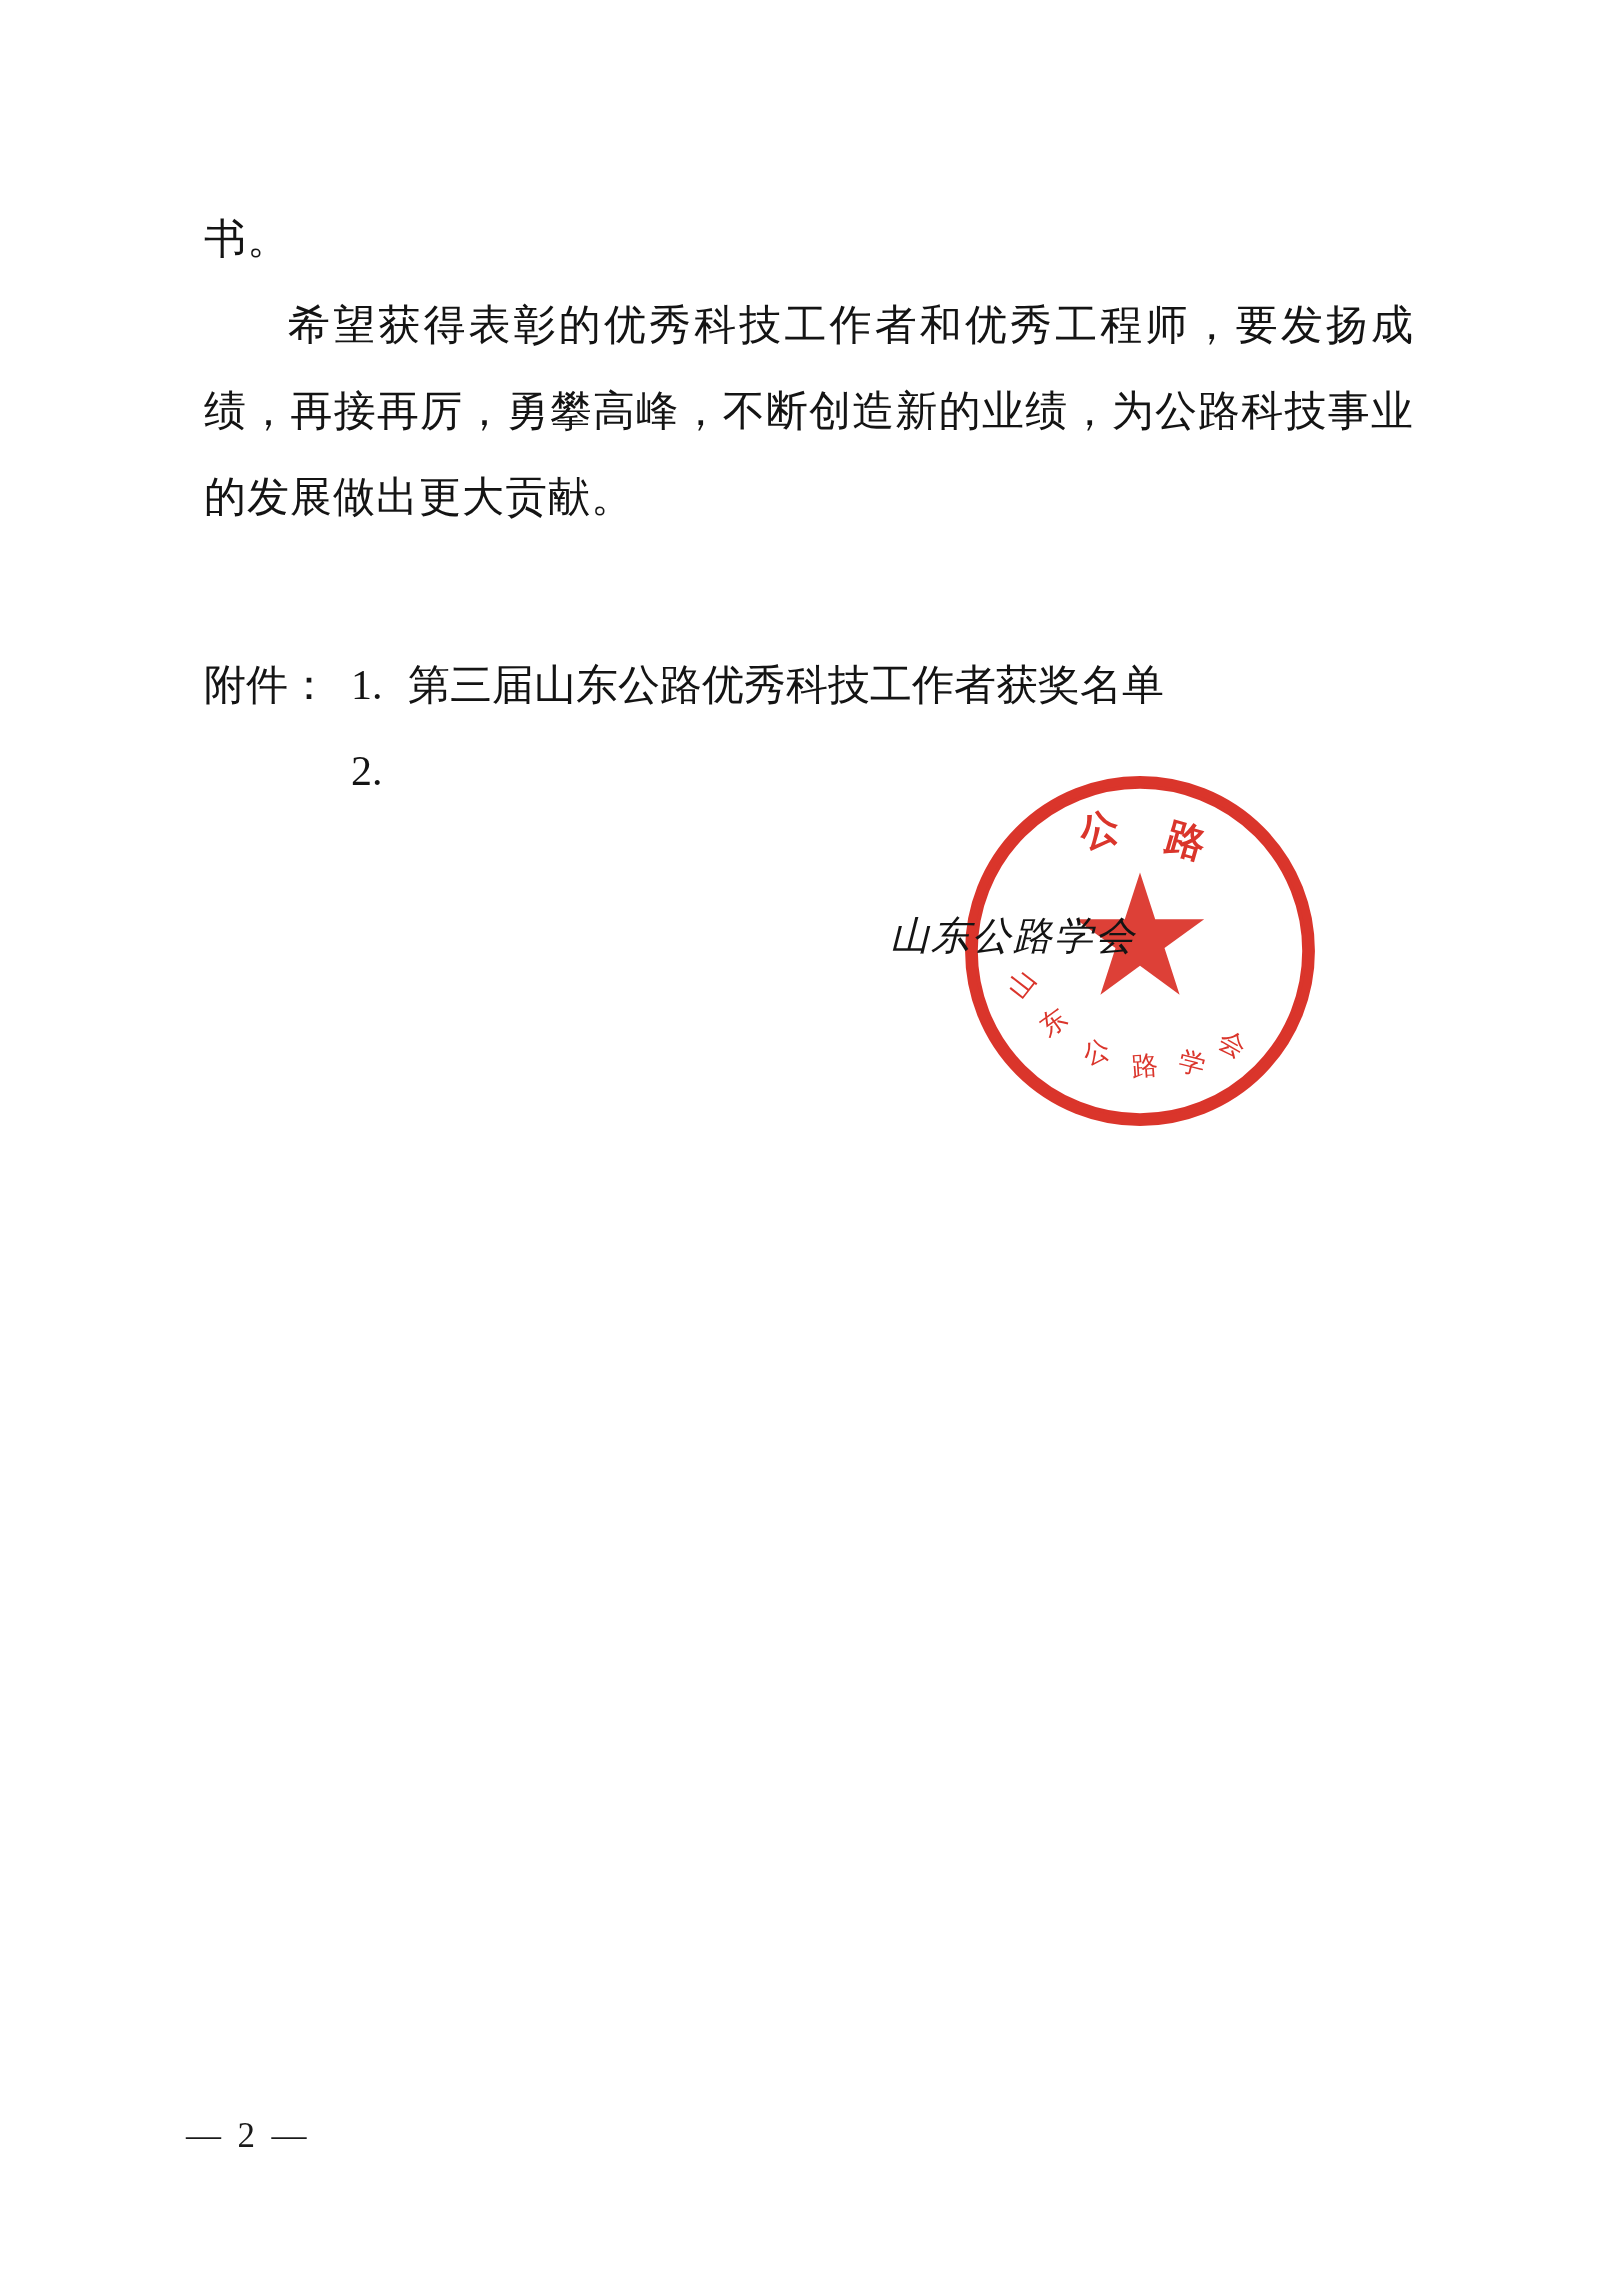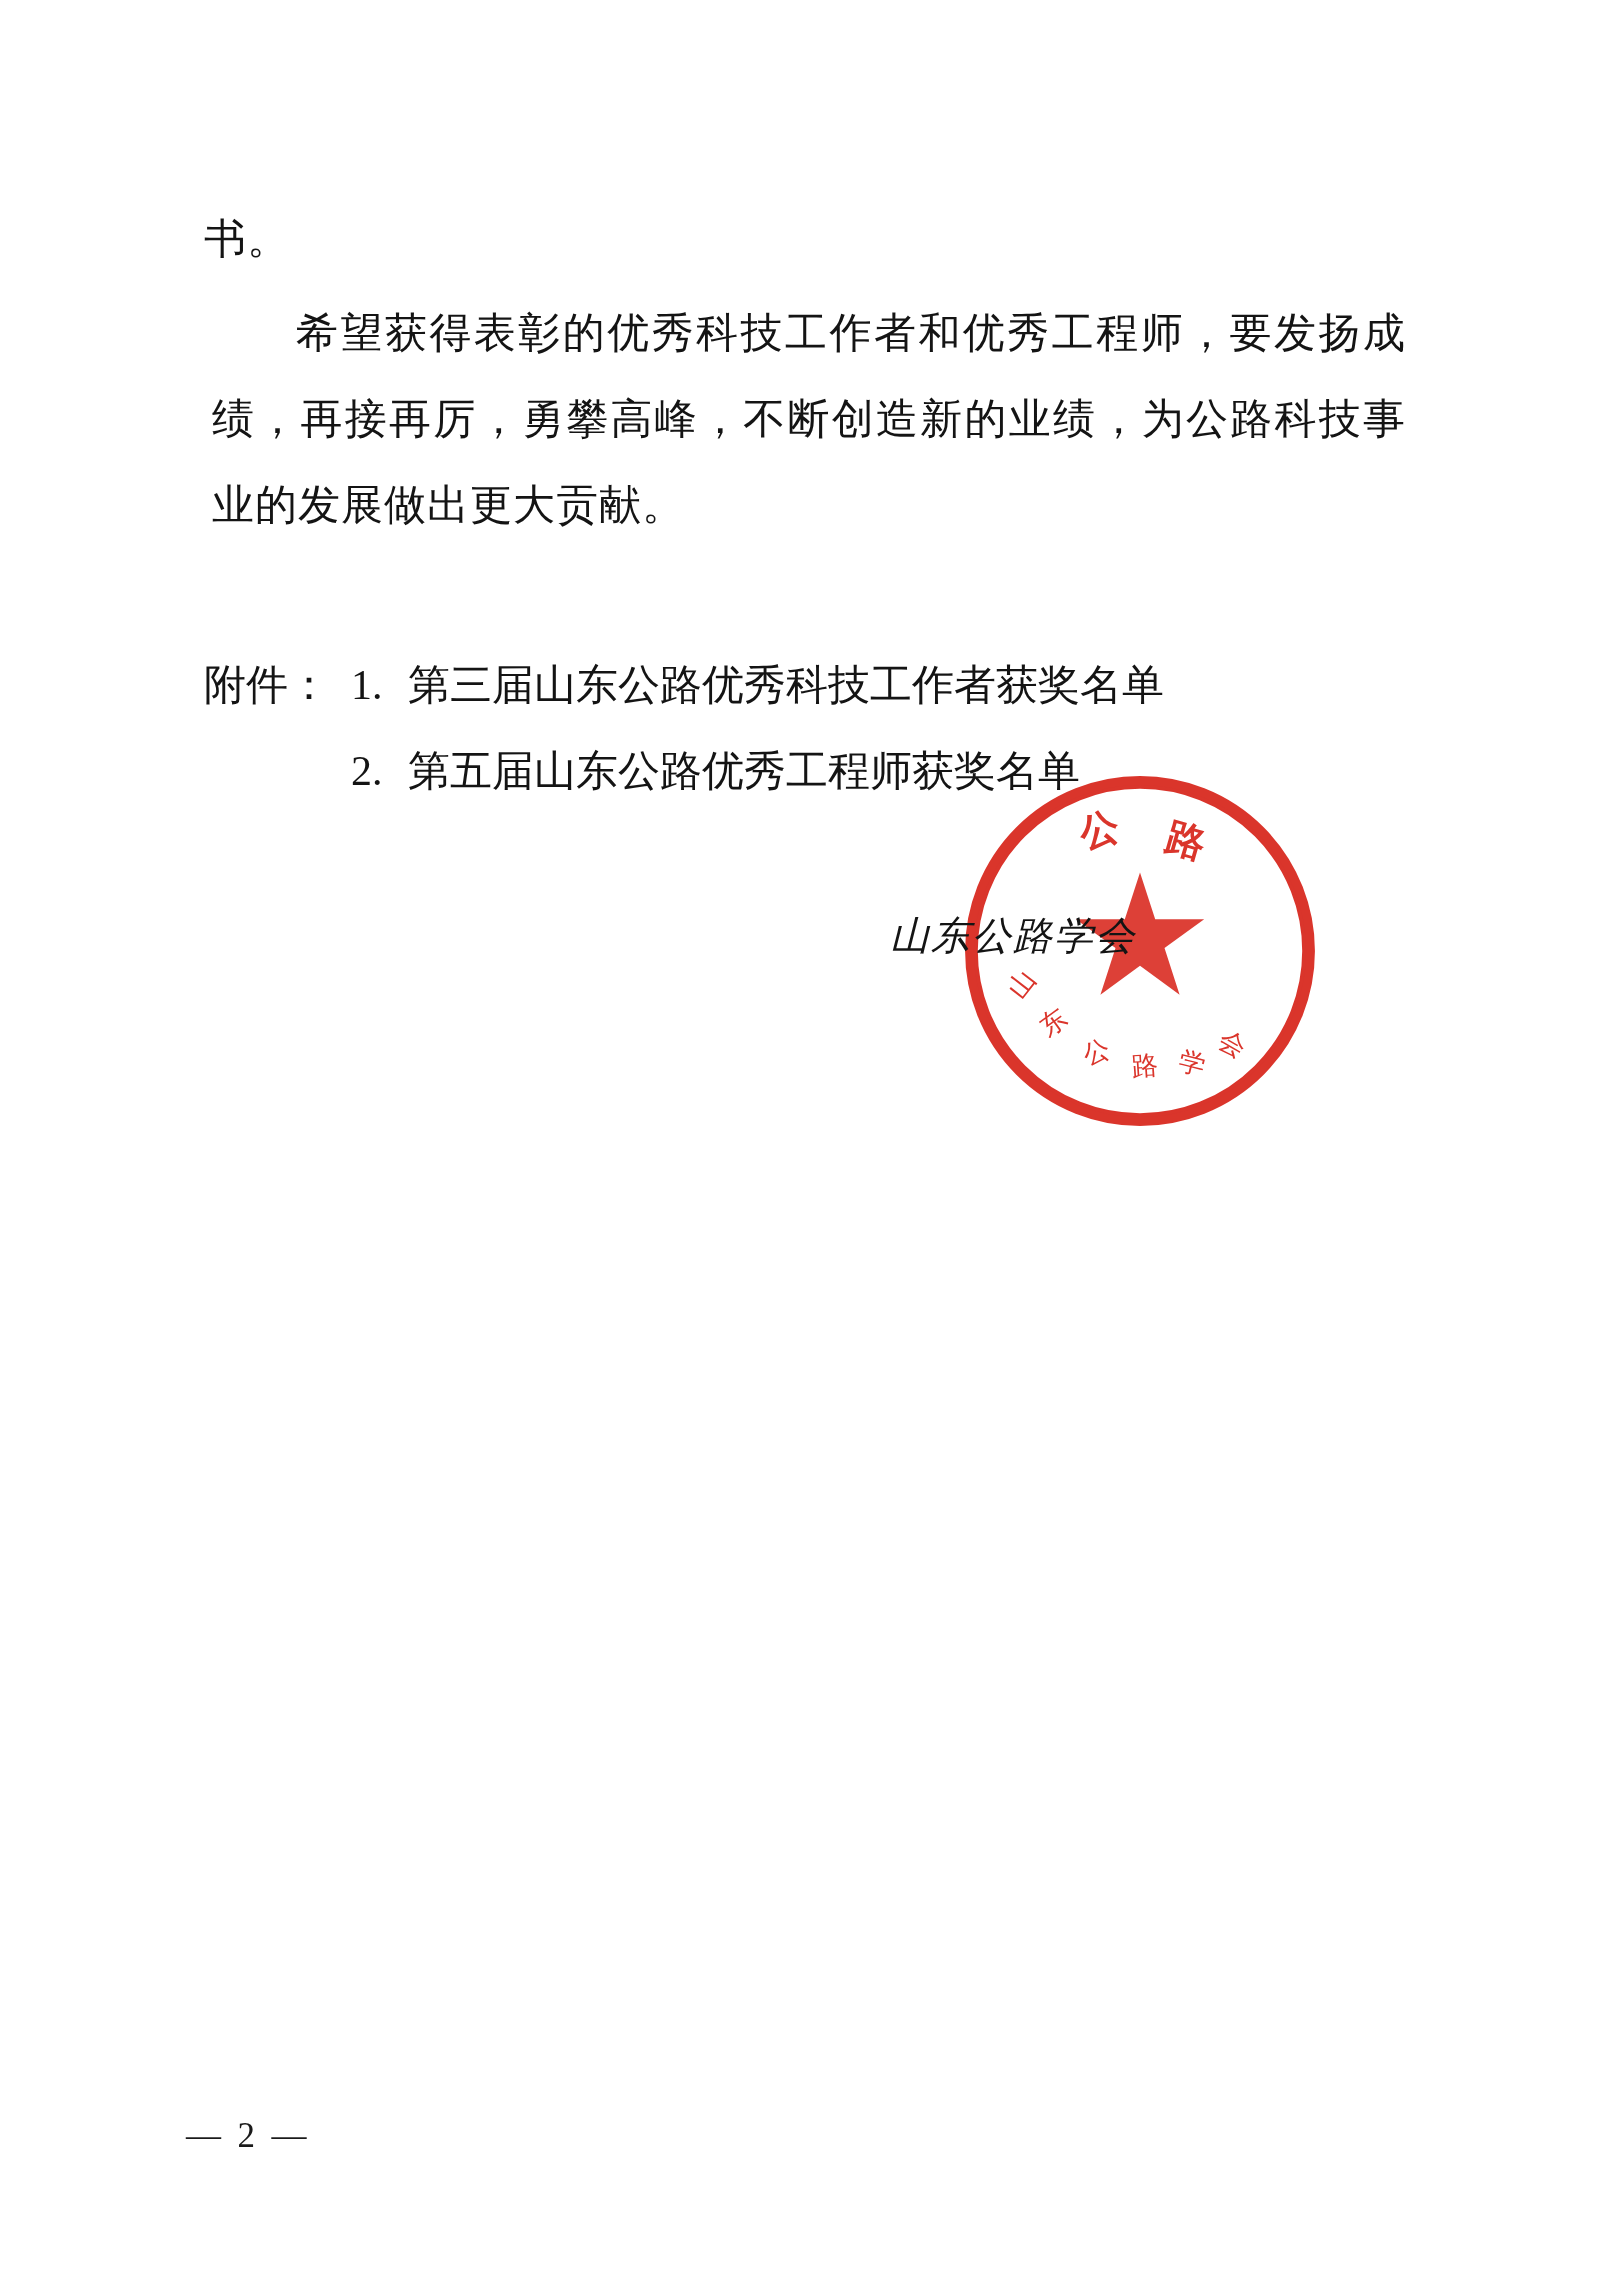--- a/index.html
+++ b/index.html
@@ -38,21 +38,21 @@
     top: 196px;
     left: 0;
   }
   .para {
     position: absolute;
     top: 282px;
     left: 0;
     width: 1210px;
   }
   .para p {
-    margin: 8px;
+    margin: 0;
     text-indent: 84px;
   }
   .attachments {
     position: absolute;
     top: 642px;
     left: 0;
     width: 980px;
     font-size: 42px;
     line-height: 86px;
     color: #141414;
@@ -127,21 +127,20 @@
 
     <div class="attachments">
       <div class="attach-row">
         <span class="attach-label">附件：</span>
         <span class="attach-num">1.</span>
         <span class="attach-text">第三届山东公路优秀科技工作者获奖名单</span>
       </div>
       <div class="attach-row">
         <span class="attach-label empty">附件：</span>
         <span class="attach-num">2.</span>
-        <span class="attach-text">第五届山东公路优秀工程师获奖名单</span>
       </div>
     </div>
 
     <div class="stamp-wrap">
       <svg width="392" height="392" viewBox="0 0 400 400" xmlns="http://www.w3.org/2000/svg">
         <g fill="none" stroke="#d8261c">
           <circle cx="200" cy="200" r="172" stroke-width="13"></circle>
           <circle cx="200" cy="200" r="168" stroke-width="3" opacity="0.5"></circle>
         </g>
         <g fill="#d8261c" opacity="0.95">

